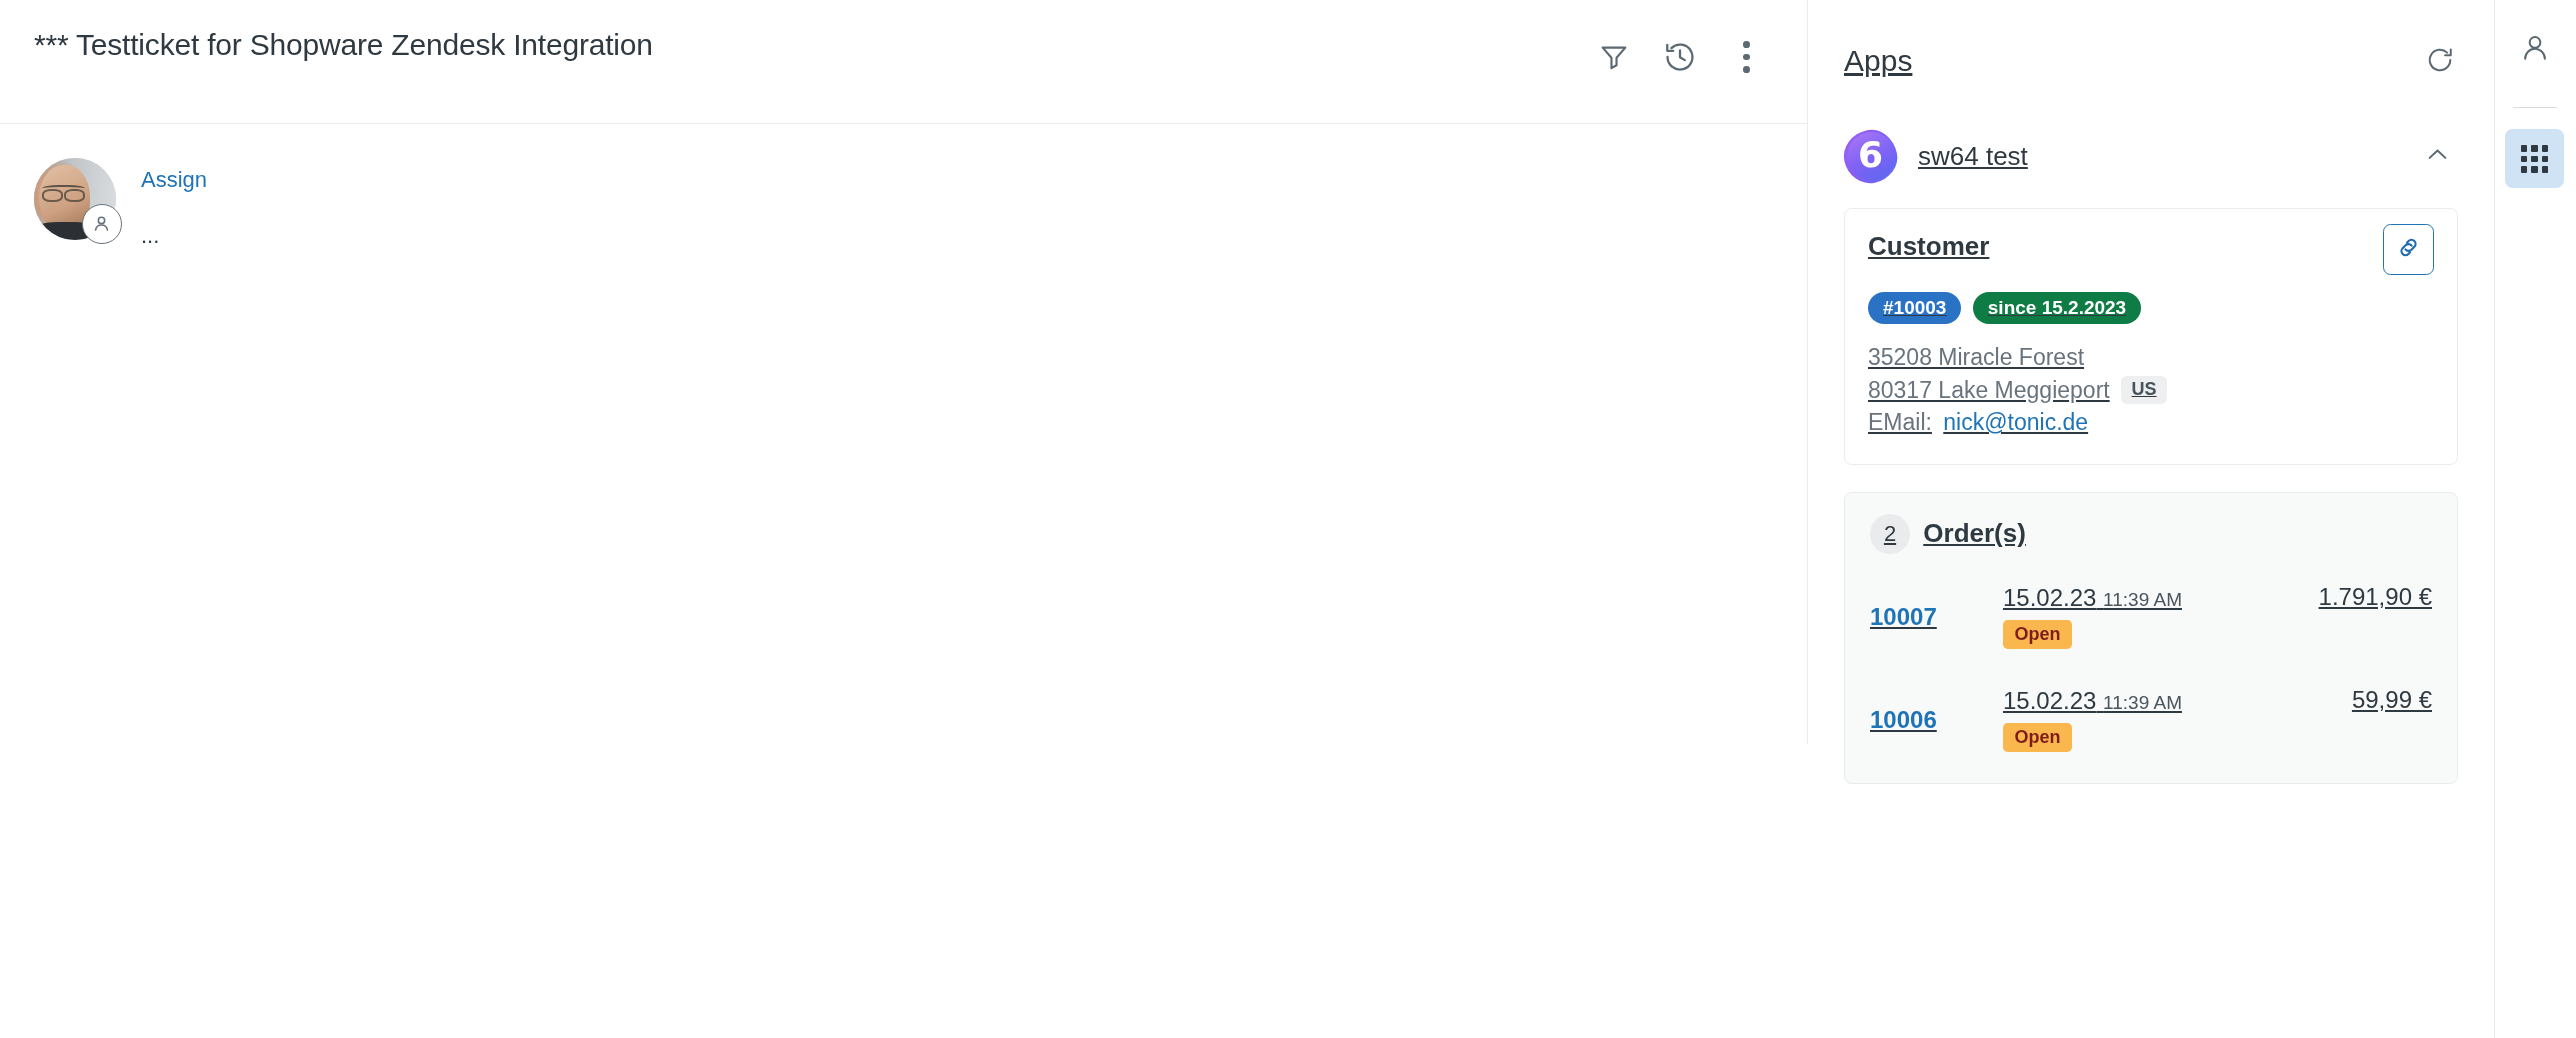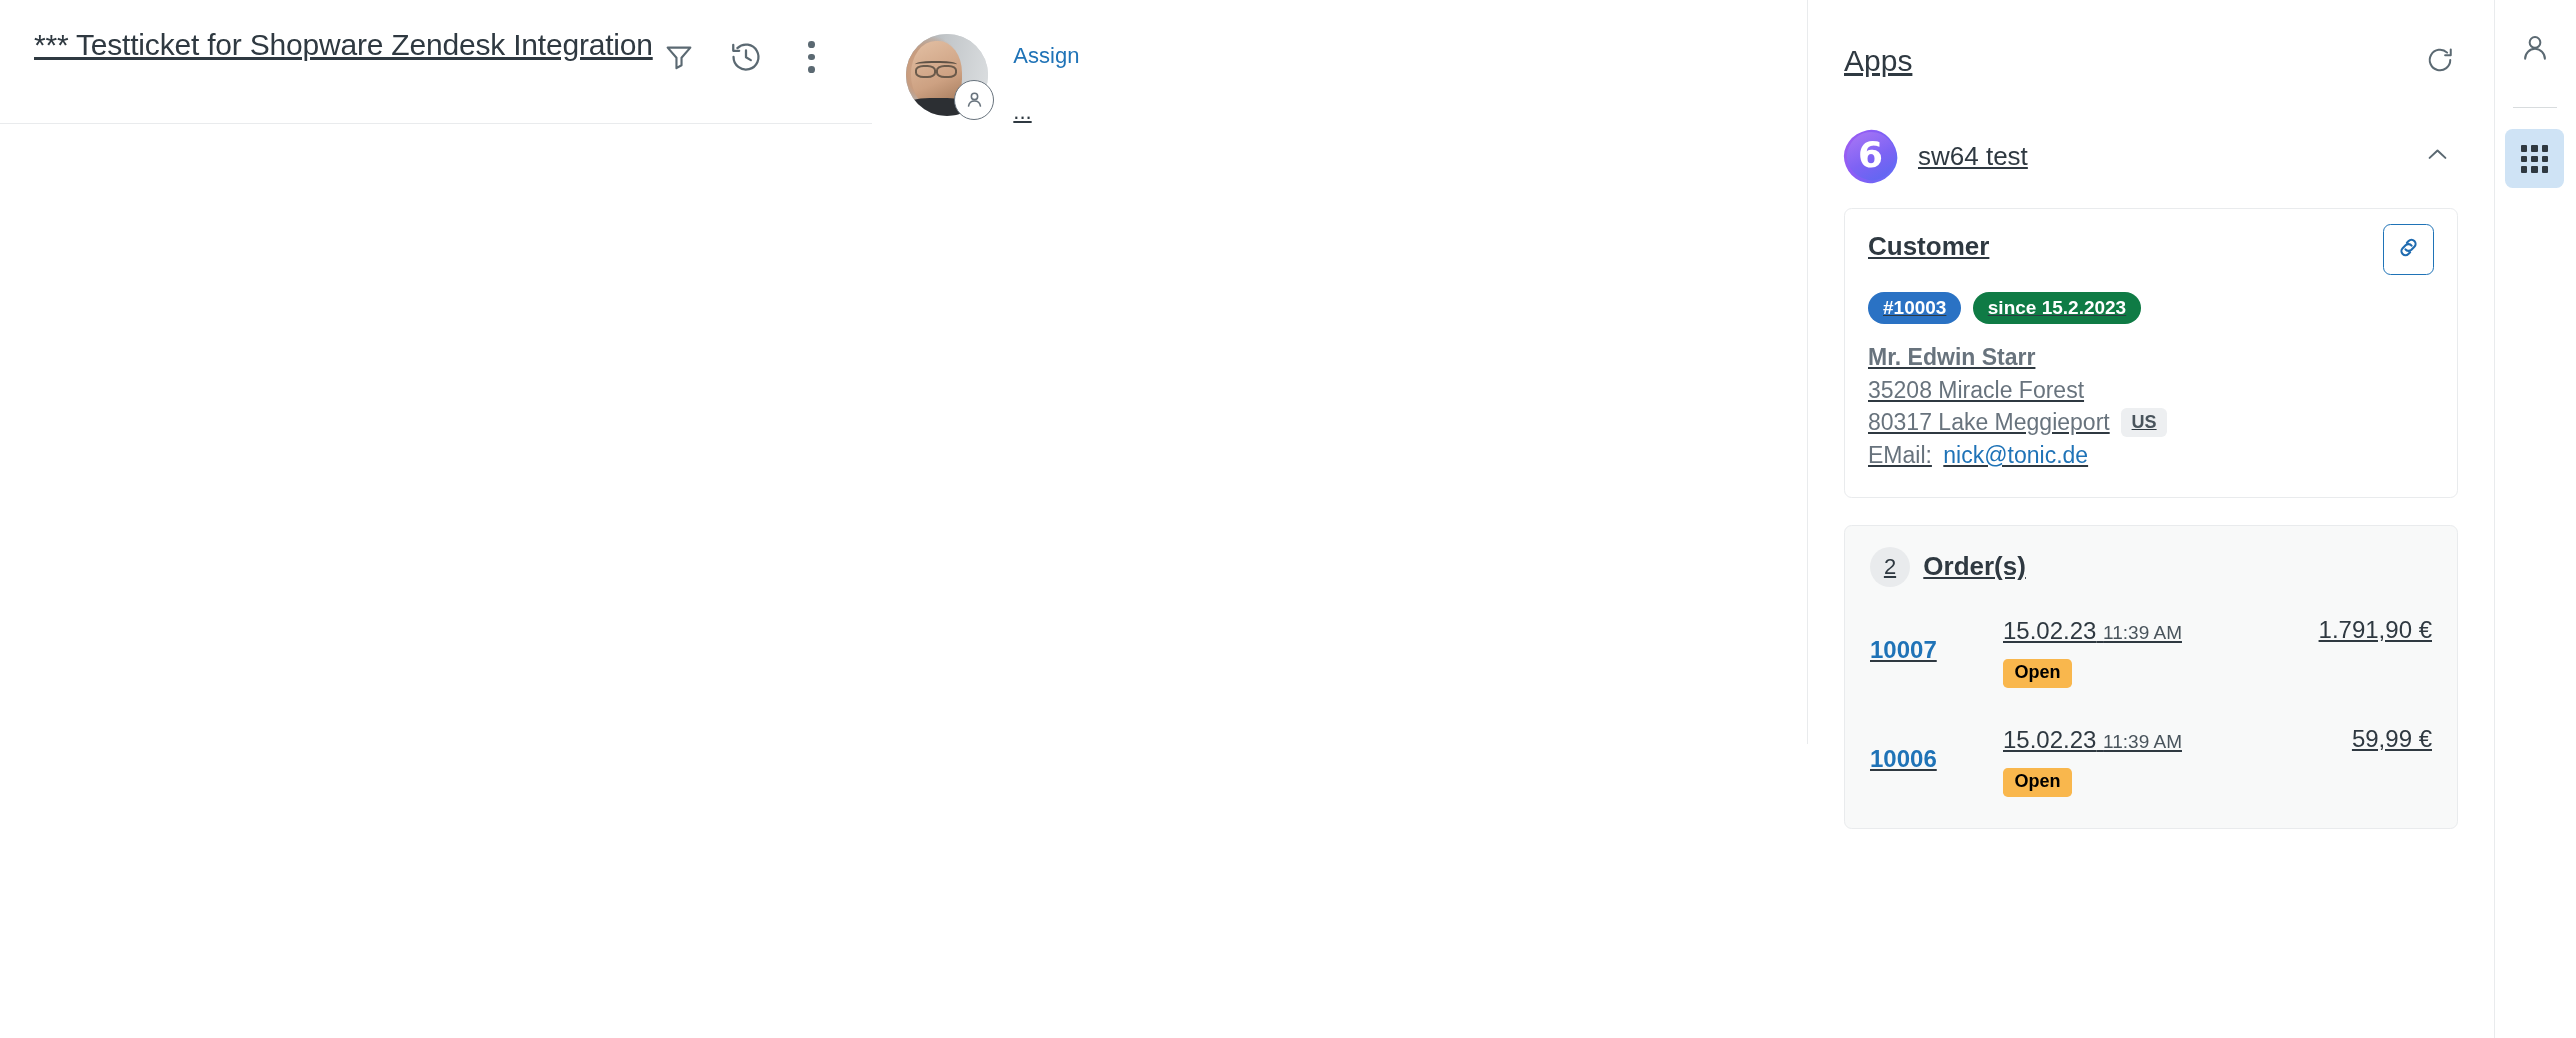--- a/index.html
+++ b/index.html
@@ -14,25 +14,24 @@
     -webkit-font-smoothing: antialiased;
   }
 
   .app { display: flex; width: 2576px; height: 1039px; }
 
   
   .ticket-pane {
     width: 1808px;
     height: 744px;
     display: flex;
-    flex-direction: row;
+    flex-direction: column;
     background: #ffffff;
     border-right: 1.9px solid #e9ebed;
     position: relative;
-    text-decoration: underline;
   }
 
   .ticket-header {
     height: 124px;
     display: flex;
     align-items: flex-start;
     padding: 23px 34px 0 34px;
     border-bottom: 1.9px solid #e9ebed;
   }
 
@@ -370,25 +369,25 @@
     color: #2f3941;
     line-height: 1.36;
   }
   .order-date .time {
     font-size: 19px;
     color: #49545c;
   }
 
   .status-badge {
     display: inline-block;
-    margin-top: 11px;
+    margin-top: 5px;
     padding: 3.8px 11.4px 4.8px 11.4px;
     border-radius: 4.8px;
     background: #f9b74d;
-    color: #000000;
+    color: #7f1d1d;
     font-size: 18px;
     font-weight: 700;
     line-height: 1.15;
   }
 
   .order-amount {
     font-size: 24px;
     color: #2f3941;
     text-align: right;
     white-space: nowrap;
@@ -563,21 +562,20 @@
             </span>
           </button>
         </div>
 
         <div class="badges">
           <span class="badge blue">#10003</span>
           <span class="badge green">since 15.2.2023</span>
         </div>
 
         <div class="cust-lines">
-          <div class="cust-name">Mr. Edwin Starr</div>
           <div class="cust-line">35208 Miracle Forest</div>
           <div class="cust-line">
             <span>80317 Lake Meggieport</span>
             <span class="country-badge">US</span>
           </div>
           <div class="cust-line">
             <span>EMail:</span>
             <a class="email-link">nick@tonic.de</a>
           </div>
         </div>

